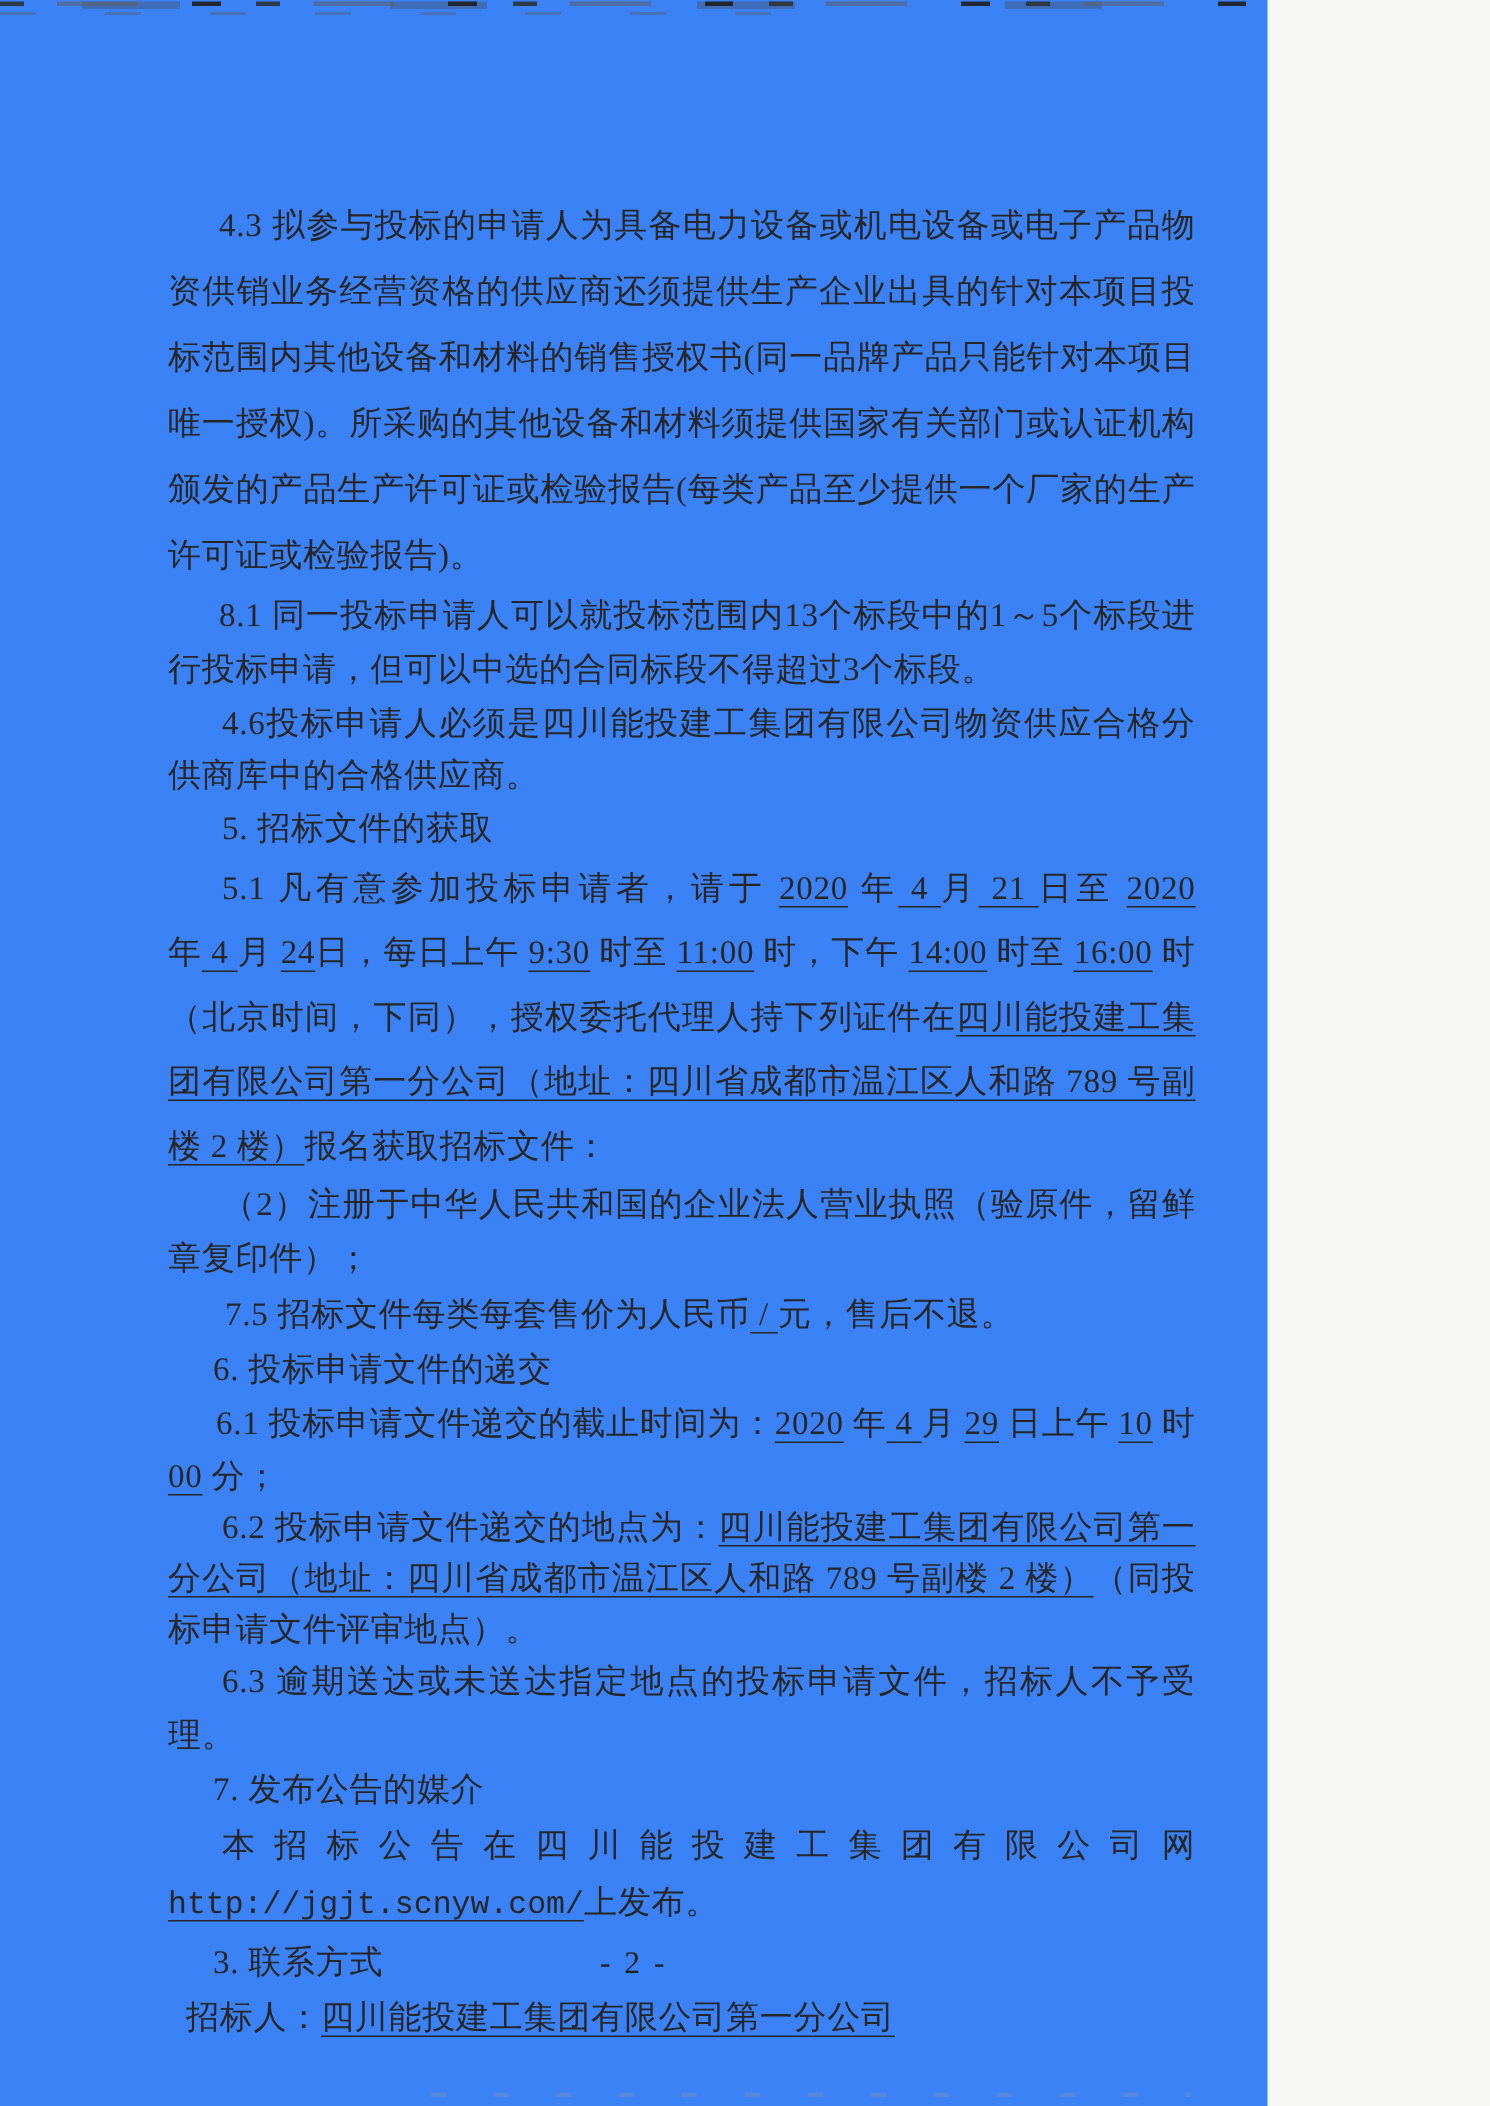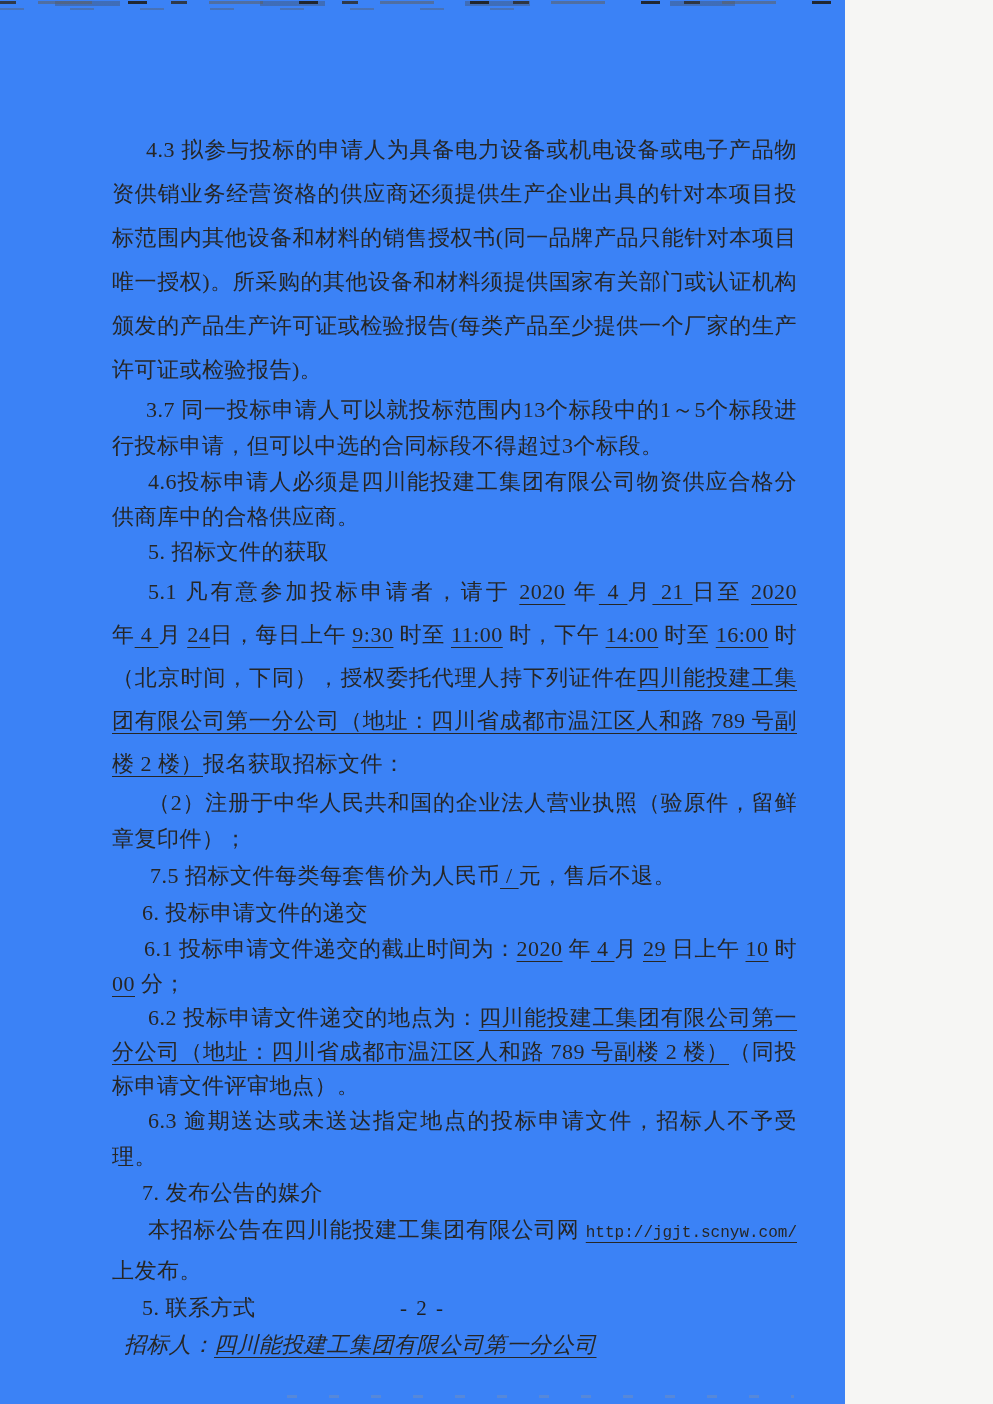--- a/index.html
+++ b/index.html
@@ -36,65 +36,65 @@
   .doc-body { font-size: 22px; letter-spacing: .5px; text-align: justify; }
   .doc-body p, .doc-body h2 {
     margin: 0; padding: 0;
     font-size: 22px; font-weight: 400;
   }
   .u {
     text-decoration: underline;
     text-decoration-thickness: 1.4px;
     text-underline-offset: 5px;
   }
-  .mono { font-family: "Liberation Mono", "DejaVu Sans Mono", monospace; font-size: 16px; letter-spacing: 0; }
+  .mono { font-family: "Liberation Mono", "DejaVu Sans Mono", monospace; font-size: 21px; letter-spacing: 0; }
 
   [data-name="clause-4-3"]  { line-height: 44px; text-indent: 34px; }
   [data-name="clause-4-4"]  { line-height: 36px; text-indent: 34px; }
   [data-name="clause-4-5"]  { line-height: 34px; text-indent: 36px; }
   [data-name="clause-4-6"]  { line-height: 35px; text-indent: 36px; }
   [data-name="heading-5"]   { line-height: 36px; text-indent: 36px; margin-top: 2px; }
   [data-name="clause-5-1"]  { line-height: 43px; text-indent: 36px; margin-top: 4px; }
   [data-name="item-1"]      { line-height: 39px; text-indent: 36px; }
   [data-name="item-2"]      { line-height: 36px; text-indent: 36px; margin-top: 2px; }
   [data-name="clause-5-2"]  { line-height: 38px; text-indent: 38px; margin-top: 6px; }
   [data-name="clause-5-3"]  { line-height: 37px; text-indent: 38px; }
   [data-name="heading-6"]   { line-height: 36px; text-indent: 30px; }
   [data-name="clause-6-1"]  { line-height: 35px; text-indent: 32px; }
   [data-name="clause-6-2"]  { line-height: 34px; text-indent: 36px; }
   [data-name="clause-6-3"]  { line-height: 36px; text-indent: 36px; margin-top: 2px; }
   [data-name="heading-7"]   { line-height: 36px; text-indent: 30px; }
   [data-name="media-line"]  { line-height: 38px; text-indent: 36px; }
   [data-name="heading-8"]   { line-height: 36px; text-indent: 30px; }
-  [data-name="contact-line"]{ line-height: 38px; text-indent: 12px; font-style: italic; }
+  [data-name="contact-line"]{ line-height: 38px; text-indent: 12px; }
 
   .footer {
     position: absolute; top: 1296px; left: 0; right: 0;
     text-align: center;
     font-size: 21px; letter-spacing: 2px; color: #1f1f1f;
   }
 </style>
 </head>
 <body>
 
 <div class="page" data-name="scanned-document-page">
   <div class="scan-top" data-name="scan-artifact-top"></div>
   <div class="scan-top-2" data-name="scan-artifact-top-secondary"></div>
   <div class="doc-body" data-name="document-body">
       <p data-name="clause-4-3" class="block paragraph"><span data-name="text-run">4.3 拟参与投标的申请人为具备电力设备或机电设备或电子产品物资供销业务经营资格的供应商还须提供生产企业出具的针对本项目投标范围内其他设备和材料的销售授权书(同一品牌产品只能针对本项目唯一授权)。所采购的其他设备和材料须提供国家有关部门或认证机构颁发的产品生产许可证或检验报告(每类产品至少提供一个厂家的生产许可证或检验报告)。</span></p>
-      <p data-name="clause-4-4" class="block paragraph"><span data-name="text-run">3.7 同一投标申请人可以就投标范围内13个标段中的1～5个标段进行投标申请，但可以中选的合同标段不得超过3个标段。</span></p>
+      <p data-name="clause-4-4" class="block paragraph"><span data-name="text-run">8.1 同一投标申请人可以就投标范围内13个标段中的1～5个标段进行投标申请，但可以中选的合同标段不得超过3个标段。</span></p>
       <p data-name="clause-4-6" class="block paragraph"><span data-name="text-run">4.6投标申请人必须是四川能投建工集团有限公司物资供应合格分供商库中的合格供应商。</span></p>
       <h2 data-name="heading-5" class="block heading"><span data-name="text-run">5.  招标文件的获取</span></h2>
       <p data-name="clause-5-1" class="block paragraph"><span data-name="text-run">5.1 凡有意参加投标申请者，请于 </span><span data-name="underlined-text" class="u">2020</span><span data-name="text-run"> 年</span><span data-name="underlined-text" class="u">&nbsp;4&nbsp;</span><span data-name="text-run">月</span><span data-name="underlined-text" class="u">&nbsp;21&nbsp;</span><span data-name="text-run">日至 </span><span data-name="underlined-text" class="u">2020</span><span data-name="text-run"> 年</span><span data-name="underlined-text" class="u">&nbsp;4&nbsp;</span><span data-name="text-run">月 </span><span data-name="underlined-text" class="u">24</span><span data-name="text-run">日，每日上午 </span><span data-name="underlined-text" class="u">9:30</span><span data-name="text-run"> 时至 </span><span data-name="underlined-text" class="u">11:00</span><span data-name="text-run"> 时，下午 </span><span data-name="underlined-text" class="u">14:00</span><span data-name="text-run"> 时至 </span><span data-name="underlined-text" class="u">16:00</span><span data-name="text-run"> 时（北京时间，下同），授权委托代理人持下列证件在</span><span data-name="underlined-text" class="u">四川能投建工集团有限公司第一分公司（地址：四川省成都市温江区人和路 789 号副楼 2 楼）</span><span data-name="text-run">报名获取招标文件：</span></p>
       <p data-name="item-2" class="block paragraph"><span data-name="text-run">（2）注册于中华人民共和国的企业法人营业执照（验原件，留鲜章复印件）；</span></p>
       <p data-name="clause-5-2" class="block paragraph"><span data-name="text-run">7.5 招标文件每类每套售价为人民币</span><span data-name="underlined-text" class="u">&nbsp;/&nbsp;</span><span data-name="text-run">元，售后不退。</span></p>
       <h2 data-name="heading-6" class="block heading"><span data-name="text-run">6.  投标申请文件的递交</span></h2>
       <p data-name="clause-6-1" class="block paragraph"><span data-name="text-run">6.1 投标申请文件递交的截止时间为：</span><span data-name="underlined-text" class="u">2020</span><span data-name="text-run"> 年</span><span data-name="underlined-text" class="u">&nbsp;4&nbsp;</span><span data-name="text-run">月 </span><span data-name="underlined-text" class="u">29</span><span data-name="text-run"> 日上午 </span><span data-name="underlined-text" class="u">10</span><span data-name="text-run"> 时 </span><span data-name="underlined-text" class="u">00</span><span data-name="text-run"> 分；</span></p>
       <p data-name="clause-6-2" class="block paragraph"><span data-name="text-run">6.2 投标申请文件递交的地点为：</span><span data-name="underlined-text" class="u">四川能投建工集团有限公司第一分公司（地址：四川省成都市温江区人和路 789 号副楼 2 楼）</span><span data-name="text-run">（同投标申请文件评审地点）。</span></p>
       <p data-name="clause-6-3" class="block paragraph"><span data-name="text-run">6.3 逾期送达或未送达指定地点的投标申请文件，招标人不予受理。</span></p>
       <h2 data-name="heading-7" class="block heading"><span data-name="text-run">7.  发布公告的媒介</span></h2>
       <p data-name="media-line" class="block paragraph"><span data-name="text-run">本招标公告在四川能投建工集团有限公司网 </span><span data-name="url-text" class="u mono">http://jgjt.scnyw.com/</span><span data-name="text-run">上发布。</span></p>
-      <h2 data-name="heading-8" class="block heading"><span data-name="text-run">5.  联系方式</span></h2>
+      <h2 data-name="heading-8" class="block heading"><span data-name="text-run">3.  联系方式</span></h2>
       <p data-name="contact-line" class="block paragraph"><span data-name="text-run">招标人：</span><span data-name="underlined-text" class="u">四川能投建工集团有限公司第一分公司</span></p>
     </div>
   <div class="footer" data-name="page-number">- 2 -</div>
   <div class="scan-bottom" data-name="scan-artifact-bottom"></div>
 </div>
 
 </body></html>

